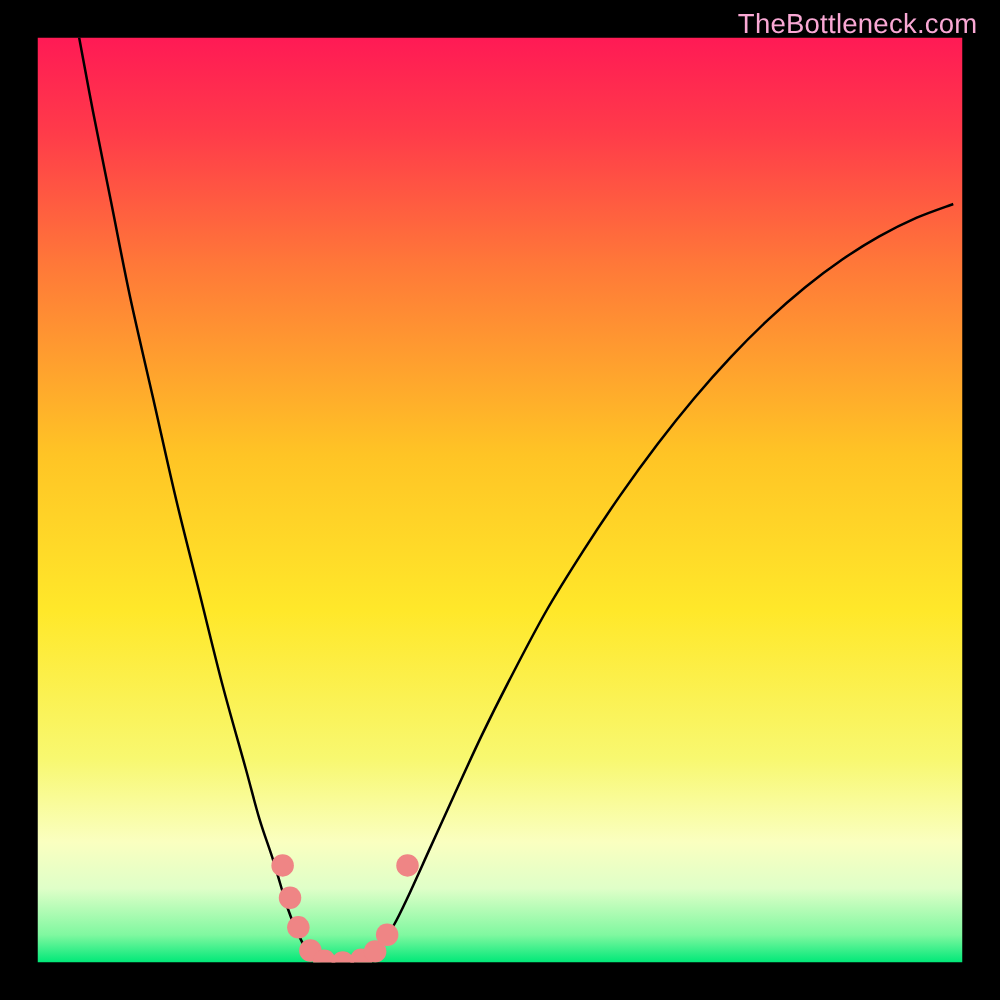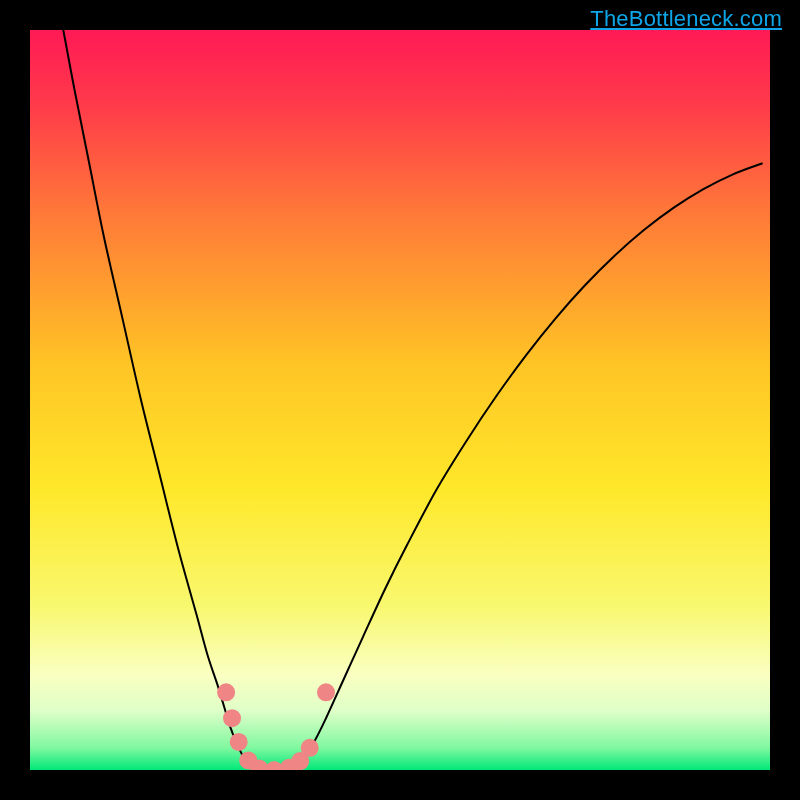--- a/index.html
+++ b/index.html
@@ -8,26 +8,25 @@
     width: 800px;
     height: 800px;
     background: #000;
     position: relative;
     font-family: Arial, sans-serif;
   }
   .watermark {
     position: absolute;
     top: 6px;
     right: 18px;
-    color: #0ea5e9;
+    color: #f9a8d4;
     font-size: 22px;
     font-weight: 500;
     z-index: 10;
     letter-spacing: 0.2px;
-    text-decoration: underline;
   }
   .plot-frame {
     position: absolute;
     left: 30px;
     top: 30px;
     width: 740px;
     height: 740px;
     background: #000;
   }
   svg {

